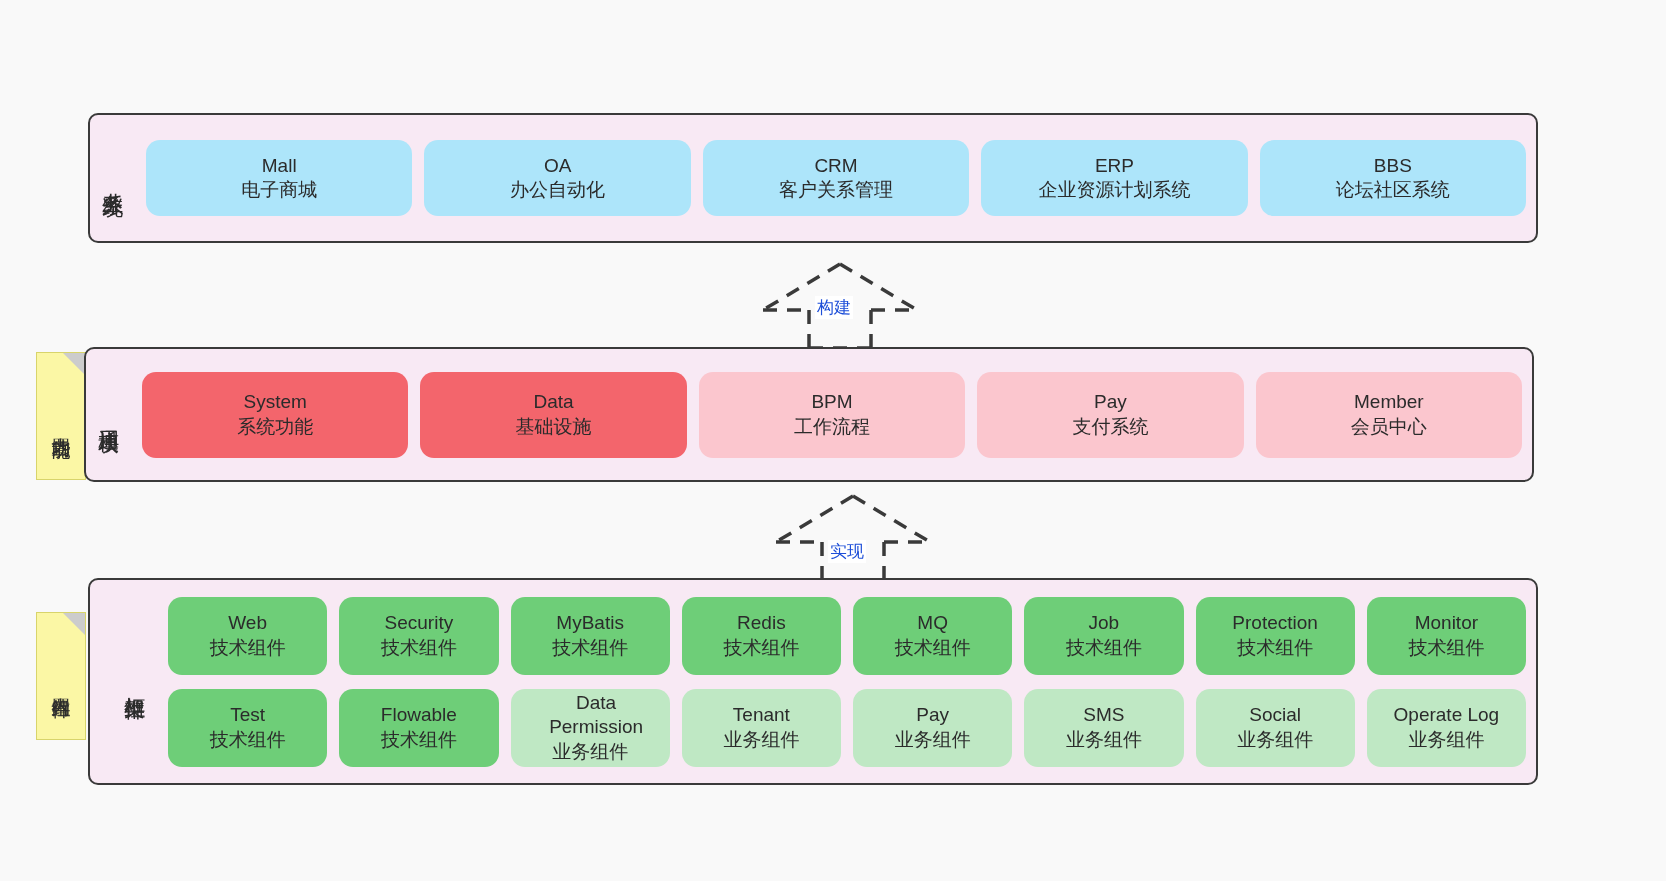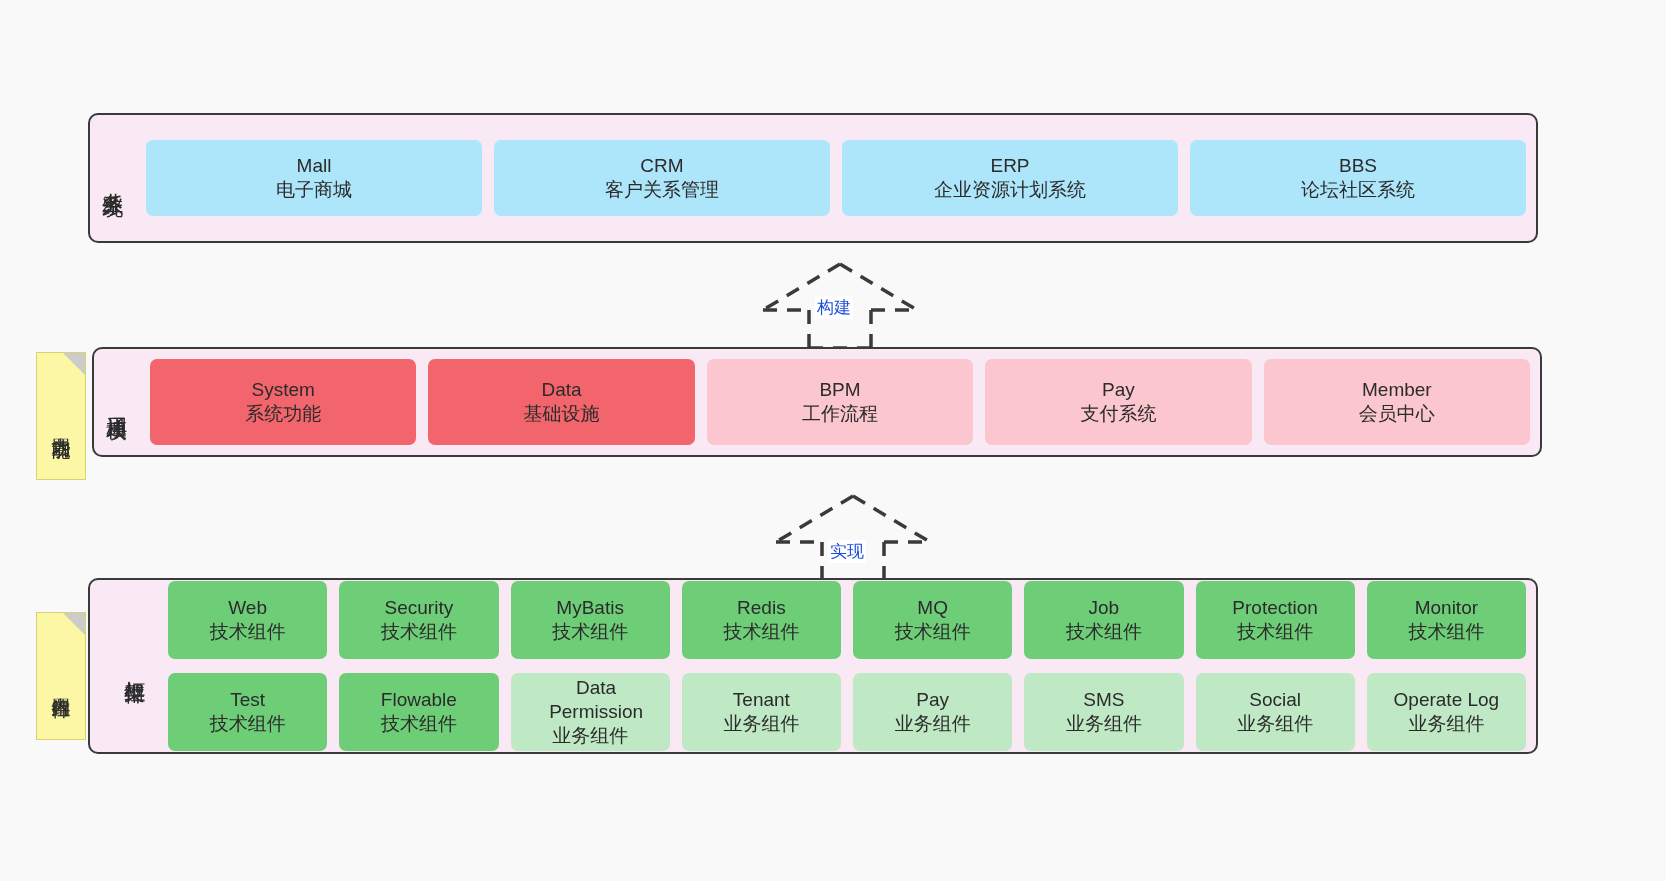--- a/index.html
+++ b/index.html
@@ -57,21 +57,21 @@
   .row {
     display: flex;
     width: 100%;
     gap: 12px;
     justify-content: space-between;
   }
 
   
   .node {
     box-sizing: border-box;
-    border-radius: 7px;
+    border-radius: 14px;
     display: flex;
     flex-direction: column;
     align-items: center;
     justify-content: center;
     text-align: center;
     font-size: 19px;
     line-height: 1.28;
     color: #2b2b2b;
     padding: 4px 6px;
   }
@@ -134,20 +134,24 @@
 <body>
 
 <div class="layer" style="left:88px; top:113px; width:1450px; height:130px;">
   <div class="layer-title">业务系统</div>
   <div class="layer-body">
     <div class="node biz-node">
       <span class="l1">Mall</span>
       <span class="l2">电子商城</span>
     </div>
     <div class="node biz-node">
+      <span class="l1">OA</span>
+      <span class="l2">办公自动化</span>
+    </div>
+    <div class="node biz-node">
       <span class="l1">CRM</span>
       <span class="l2">客户关系管理</span>
     </div>
     <div class="node biz-node">
       <span class="l1">ERP</span>
       <span class="l2">企业资源计划系统</span>
     </div>
     <div class="node biz-node">
       <span class="l1">BBS</span>
       <span class="l2">论坛社区系统</span>
@@ -166,21 +170,21 @@
     <path d="M54 90 L116 90" stroke="#3a3a3a" stroke-width="3.5" stroke-dasharray="14 10"></path>
   </svg>
   <span class="arrow-label" style="left:60px; top:38px; background:#ffffff;">构建</span>
 </div>
 
 <div class="note" style="left:36px; top:352px; width:50px; height:128px;">
   <span class="fold"></span>
   <span class="note-text">内置功能</span>
 </div>
 
-<div class="layer" style="left:92px; top:347px; width:1450px; height:110px;">
+<div class="layer" style="left:84px; top:347px; width:1450px; height:135px;">
   <div class="layer-title">通用模块</div>
   <div class="layer-body">
     <div class="node mod-strong">
       <span class="l1">System</span>
       <span class="l2">系统功能</span>
     </div>
     <div class="node mod-strong">
       <span class="l1">Data</span>
       <span class="l2">基础设施</span>
     </div>
@@ -210,21 +214,21 @@
     <path d="M54 90 L116 90" stroke="#3a3a3a" stroke-width="3.5" stroke-dasharray="14 10"></path>
   </svg>
   <span class="arrow-label" style="left:60px; top:50px; background:#ffffff;">实现</span>
 </div>
 
 <div class="note" style="left:36px; top:612px; width:50px; height:128px;">
   <span class="fold"></span>
   <span class="note-text">内置组件</span>
 </div>
 
-<div class="layer" style="left:88px; top:578px; width:1450px; height:176px;padding-left:22px;">
+<div class="layer" style="left:88px; top:578px; width:1450px; height:207px;padding-left:22px;">
   <div class="layer-title">框架组件</div>
   <div class="layer-body two-rows">
 
     <div class="row">
       <div class="node tech-node">
         <span class="l1">Web</span>
         <span class="l2">技术组件</span>
       </div>
       <div class="node tech-node">
         <span class="l1">Security</span>

